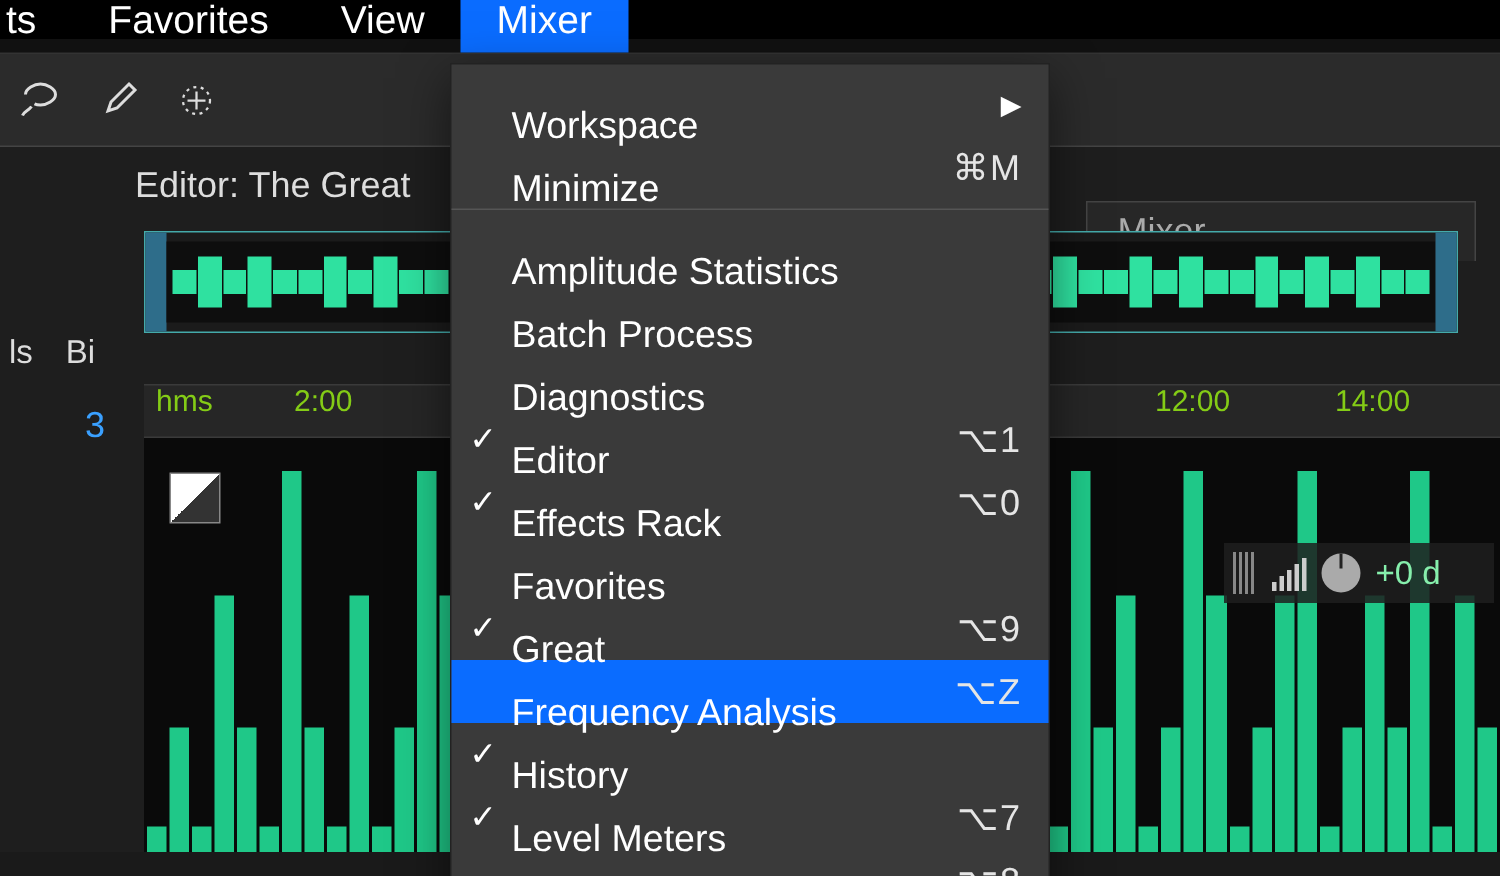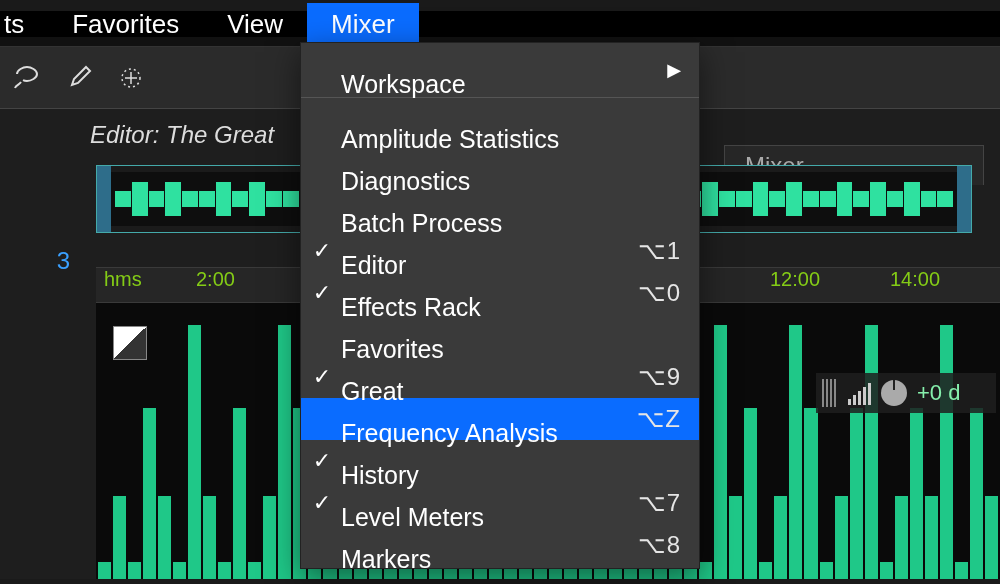--- a/index.html
+++ b/index.html
@@ -15,21 +15,20 @@
 
   
   .menubar {
     height: 26px;
     background: #000;
     display: flex;
     align-items: center;
     padding-left: 0;
     font-size: 26px;
     color: #fff;
-    margin-top: 11px;
   }
   .menubar-item {
     padding: 6px 24px;
     cursor: default;
   }
   .menubar-item.truncated-left { padding-left: 4px; }
   .menubar-item.active {
     background: #0a6cff;
   }
 
@@ -83,21 +82,20 @@
     text-align: right;
     padding: 18px 10px 0 0;
   }
 
   
   .panel-header {
     position: absolute;
     left: 90px; top: 12px;
     font-size: 24px;
     color: #ddd;
-    font-style: italic;
   }
   .panel-tab-mixer {
     position: absolute;
     left: 724px; top: 6px;
     width: 260px; height: 40px;
     border: 1px solid #444;
     border-bottom: none;
     background: #272727;
     font-size: 24px;
     color: #aaa;
@@ -262,20 +260,24 @@
   </div>
 </div>
 
 <div class="main">
 
   <div class="panel-header">Editor: The Great</div>
 
   <div class="panel-tab-mixer">Mixer</div>
 
   <div class="sidebar">
+    <div style="display:flex;gap:10px;">
+      <div class="sidebar-tab">ls</div>
+      <div class="sidebar-tab">Bi</div>
+    </div>
     <div class="sidebar-value">3</div>
   </div>
 
   <div class="wave-strip">
     <div class="handle-l"></div>
     <div class="wave-mini">
       <div class="mini-bars">
         <span></span>
           <span class="h"></span>
           <span></span>
@@ -418,32 +420,37 @@
     </div>
   </div>
 </div>
 
 <div class="dropdown">
   <div class="dd-item">
     <span class="check">✓</span>
     <span class="label">Workspace</span>
     <span class="arrow">▶</span>
   </div>
+  <div class="dd-item">
+    <span class="check">✓</span>
+    <span class="label">Minimize</span>
+    <span class="shortcut">⌘M</span>
+  </div>
   <div class="dd-sep"></div>
   <div class="dd-item">
     <span class="check">✓</span>
     <span class="label">Amplitude Statistics</span>
   </div>
   <div class="dd-item">
     <span class="check">✓</span>
+    <span class="label">Batch Process</span>
+  </div>
+  <div class="dd-item">
+    <span class="check">✓</span>
     <span class="label">Diagnostics</span>
-  </div>
-  <div class="dd-item">
-    <span class="check">✓</span>
-    <span class="label">Batch Process</span>
   </div>
   <div class="dd-item checked">
     <span class="check">✓</span>
     <span class="label">Editor</span>
     <span class="shortcut">⌥1</span>
   </div>
   <div class="dd-item checked">
     <span class="check">✓</span>
     <span class="label">Effects Rack</span>
     <span class="shortcut">⌥0</span>

